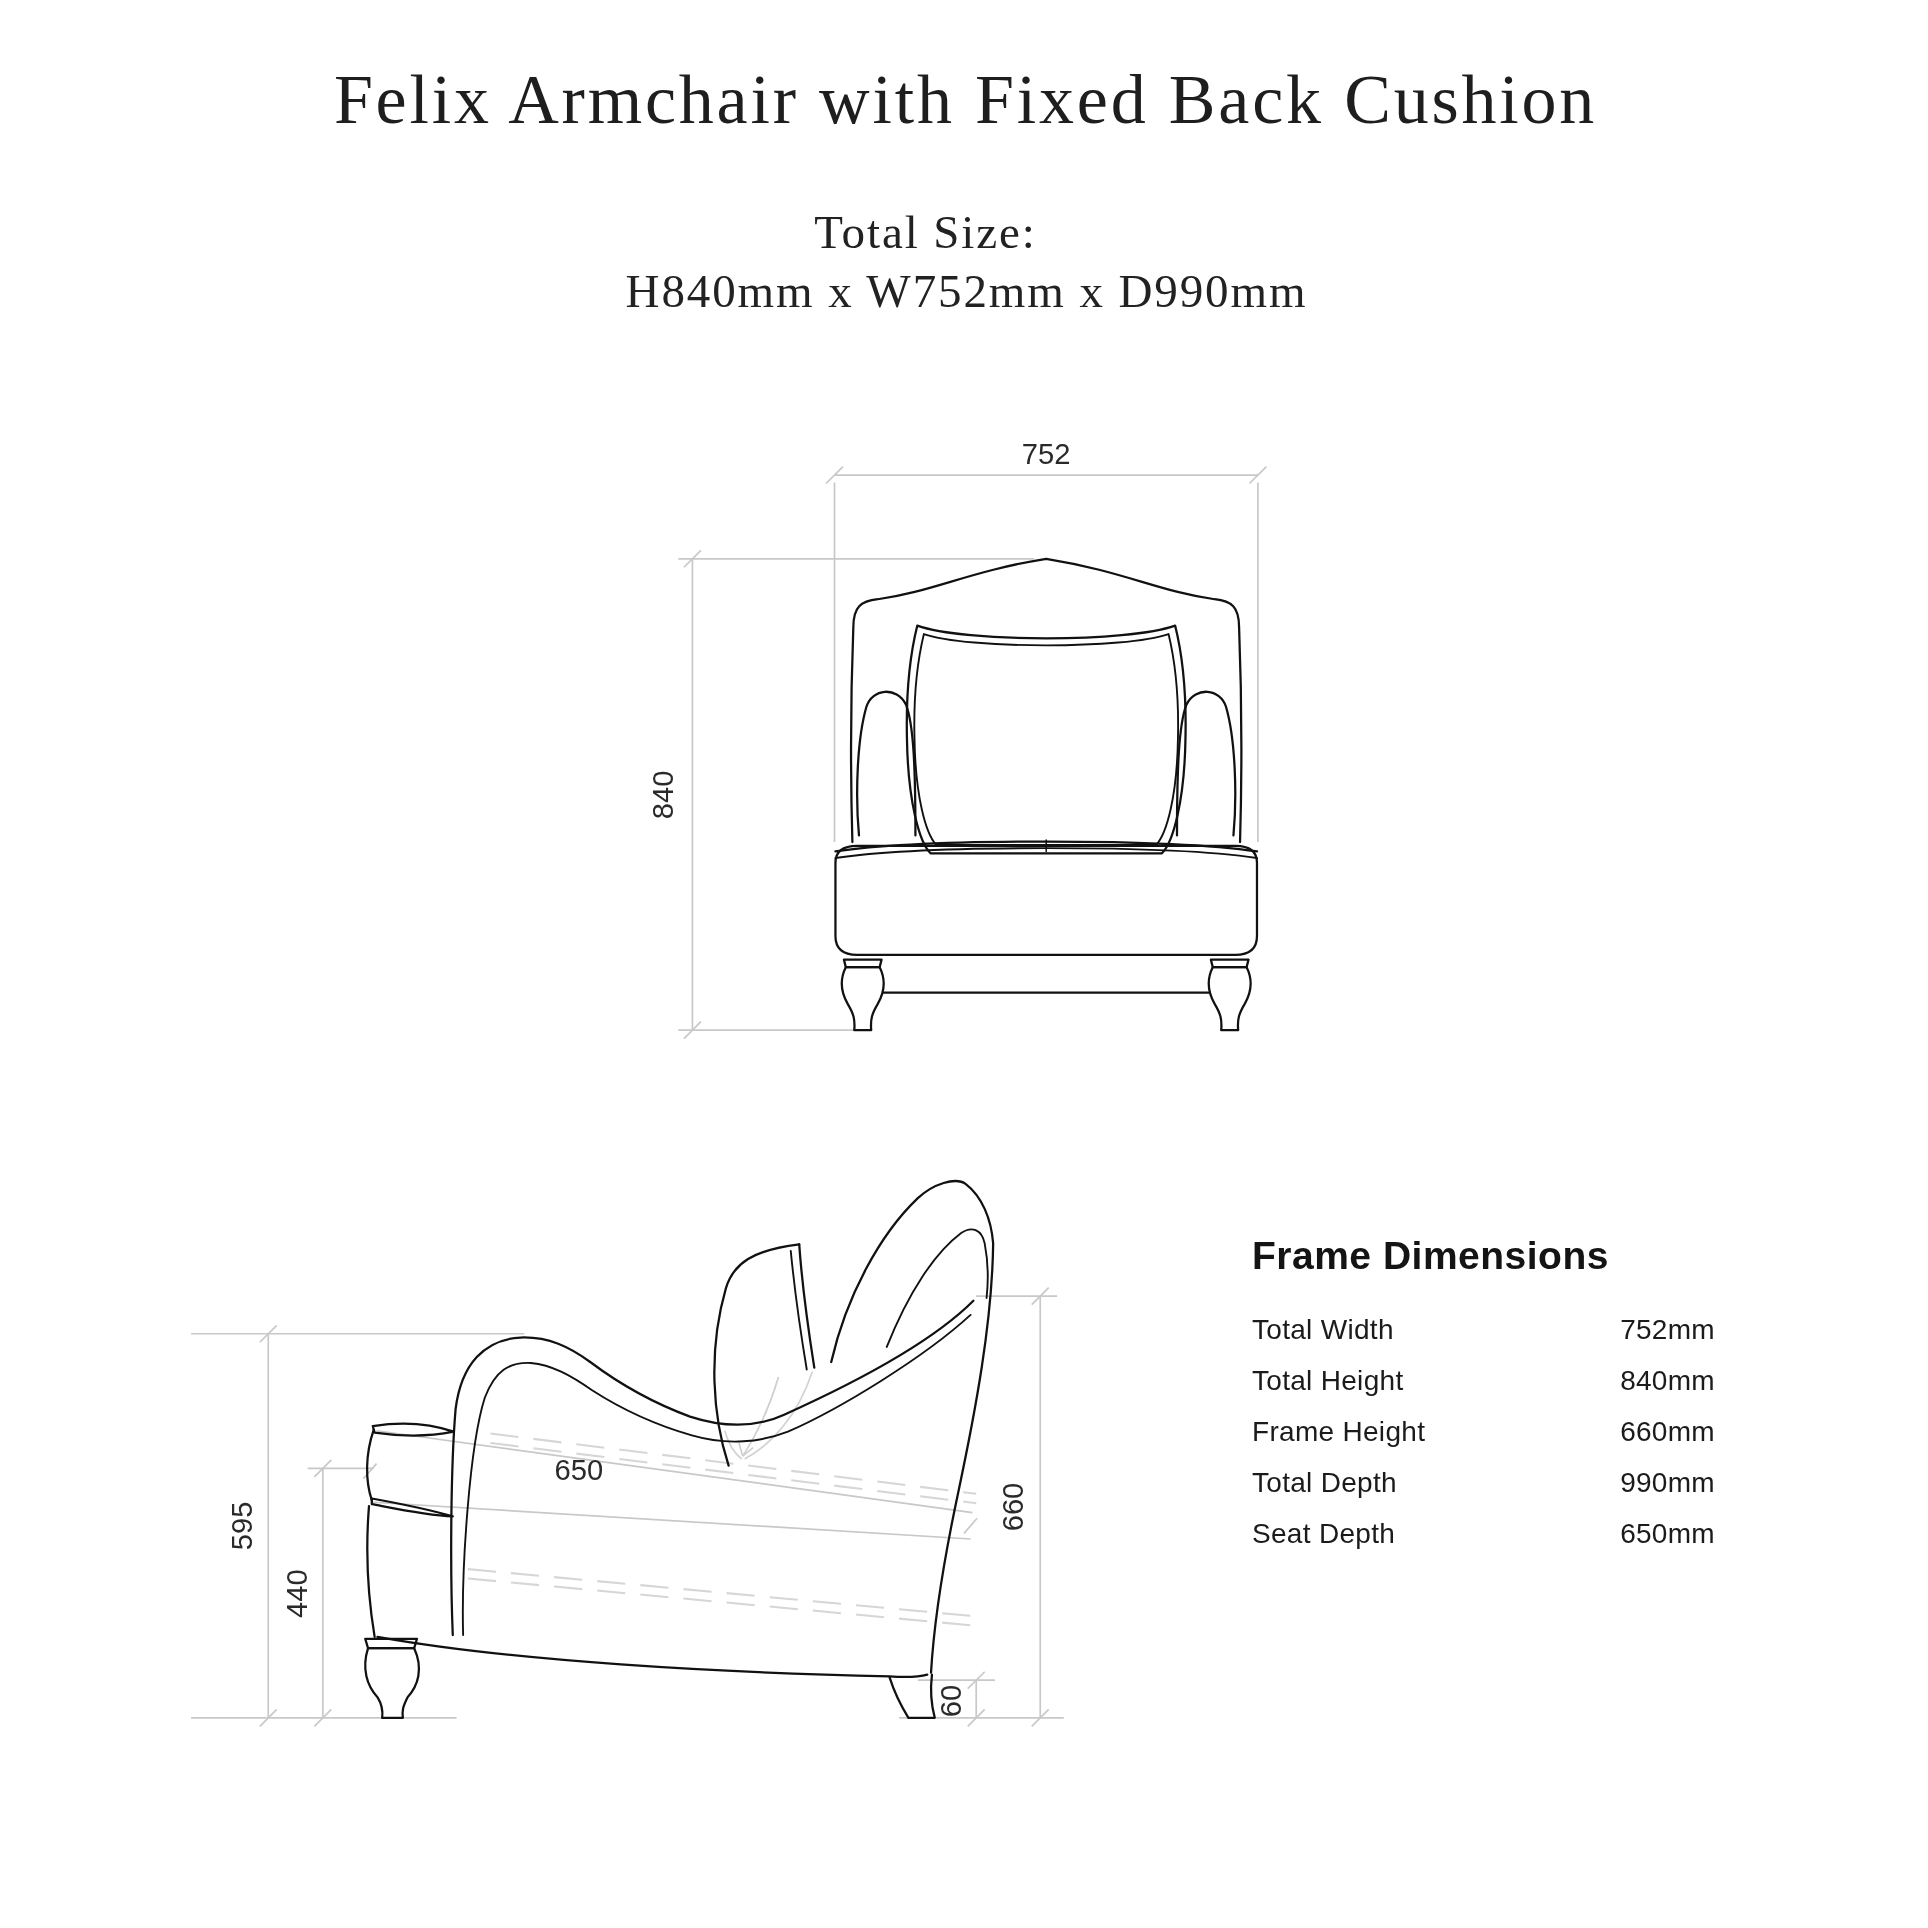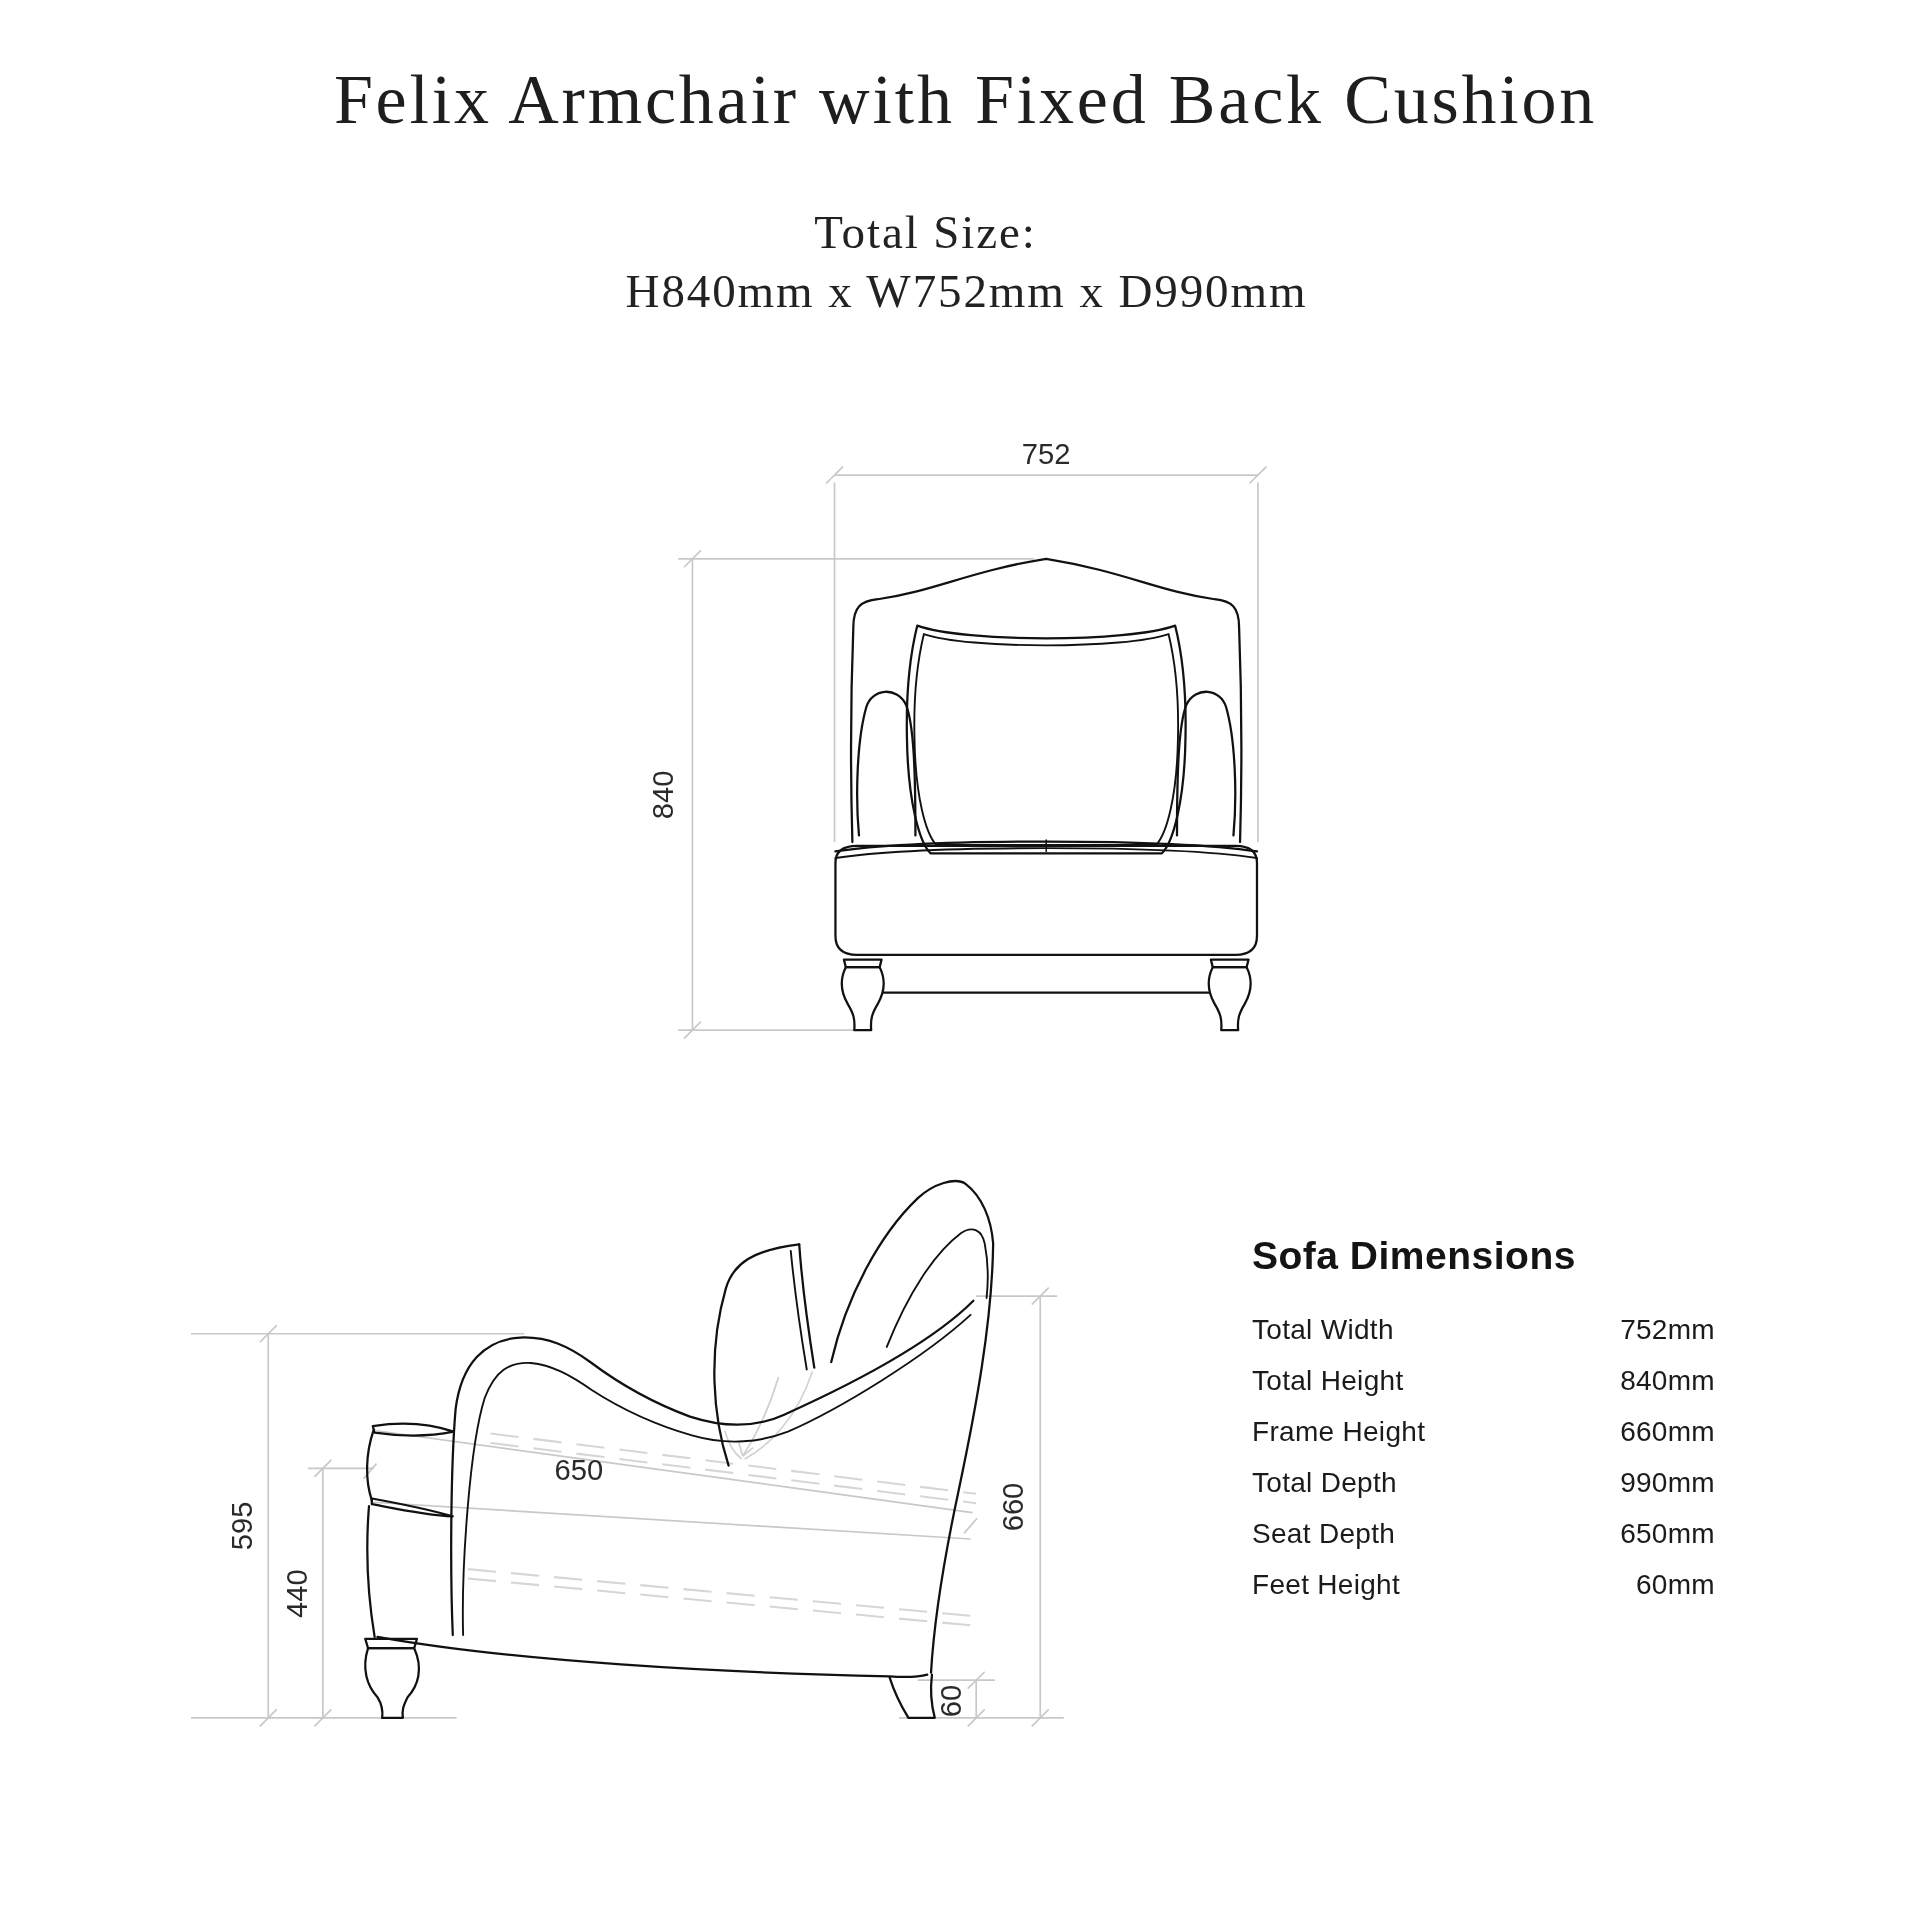--- a/index.html
+++ b/index.html
@@ -165,21 +165,21 @@
     </g>
 
     <text class="dimtxt" x="83" y="396" text-anchor="middle" transform="rotate(-90 83 396)">595</text>
     <text class="dimtxt" x="141" y="468" text-anchor="middle" transform="rotate(-90 141 468)">440</text>
     <text class="dimtxt" x="430" y="347" text-anchor="middle">650</text>
     <text class="dimtxt" x="902" y="376" text-anchor="middle" transform="rotate(-90 902 376)">660</text>
     <text class="dimtxt" x="836" y="582" text-anchor="middle" transform="rotate(-90 836 582)">60</text>
   </svg>
 
   <div class="dims">
-    <div class="dims-heading">Sofa Dimensions</div>
+    <div class="dims-heading">Frame Dimensions</div>
 
     <div class="dim-row">
       <span class="lbl">Total Width</span>
       <span class="val">752mm</span>
     </div>
     <div class="dim-row">
       <span class="lbl">Total Height</span>
       <span class="val">840mm</span>
     </div>
     <div class="dim-row">
@@ -187,20 +187,16 @@
       <span class="val">660mm</span>
     </div>
     <div class="dim-row">
       <span class="lbl">Total Depth</span>
       <span class="val">990mm</span>
     </div>
     <div class="dim-row">
       <span class="lbl">Seat Depth</span>
       <span class="val">650mm</span>
     </div>
-    <div class="dim-row">
-      <span class="lbl">Feet Height</span>
-      <span class="val">60mm</span>
-    </div>
   </div>
 
 </div>
 
 
 </body></html>

